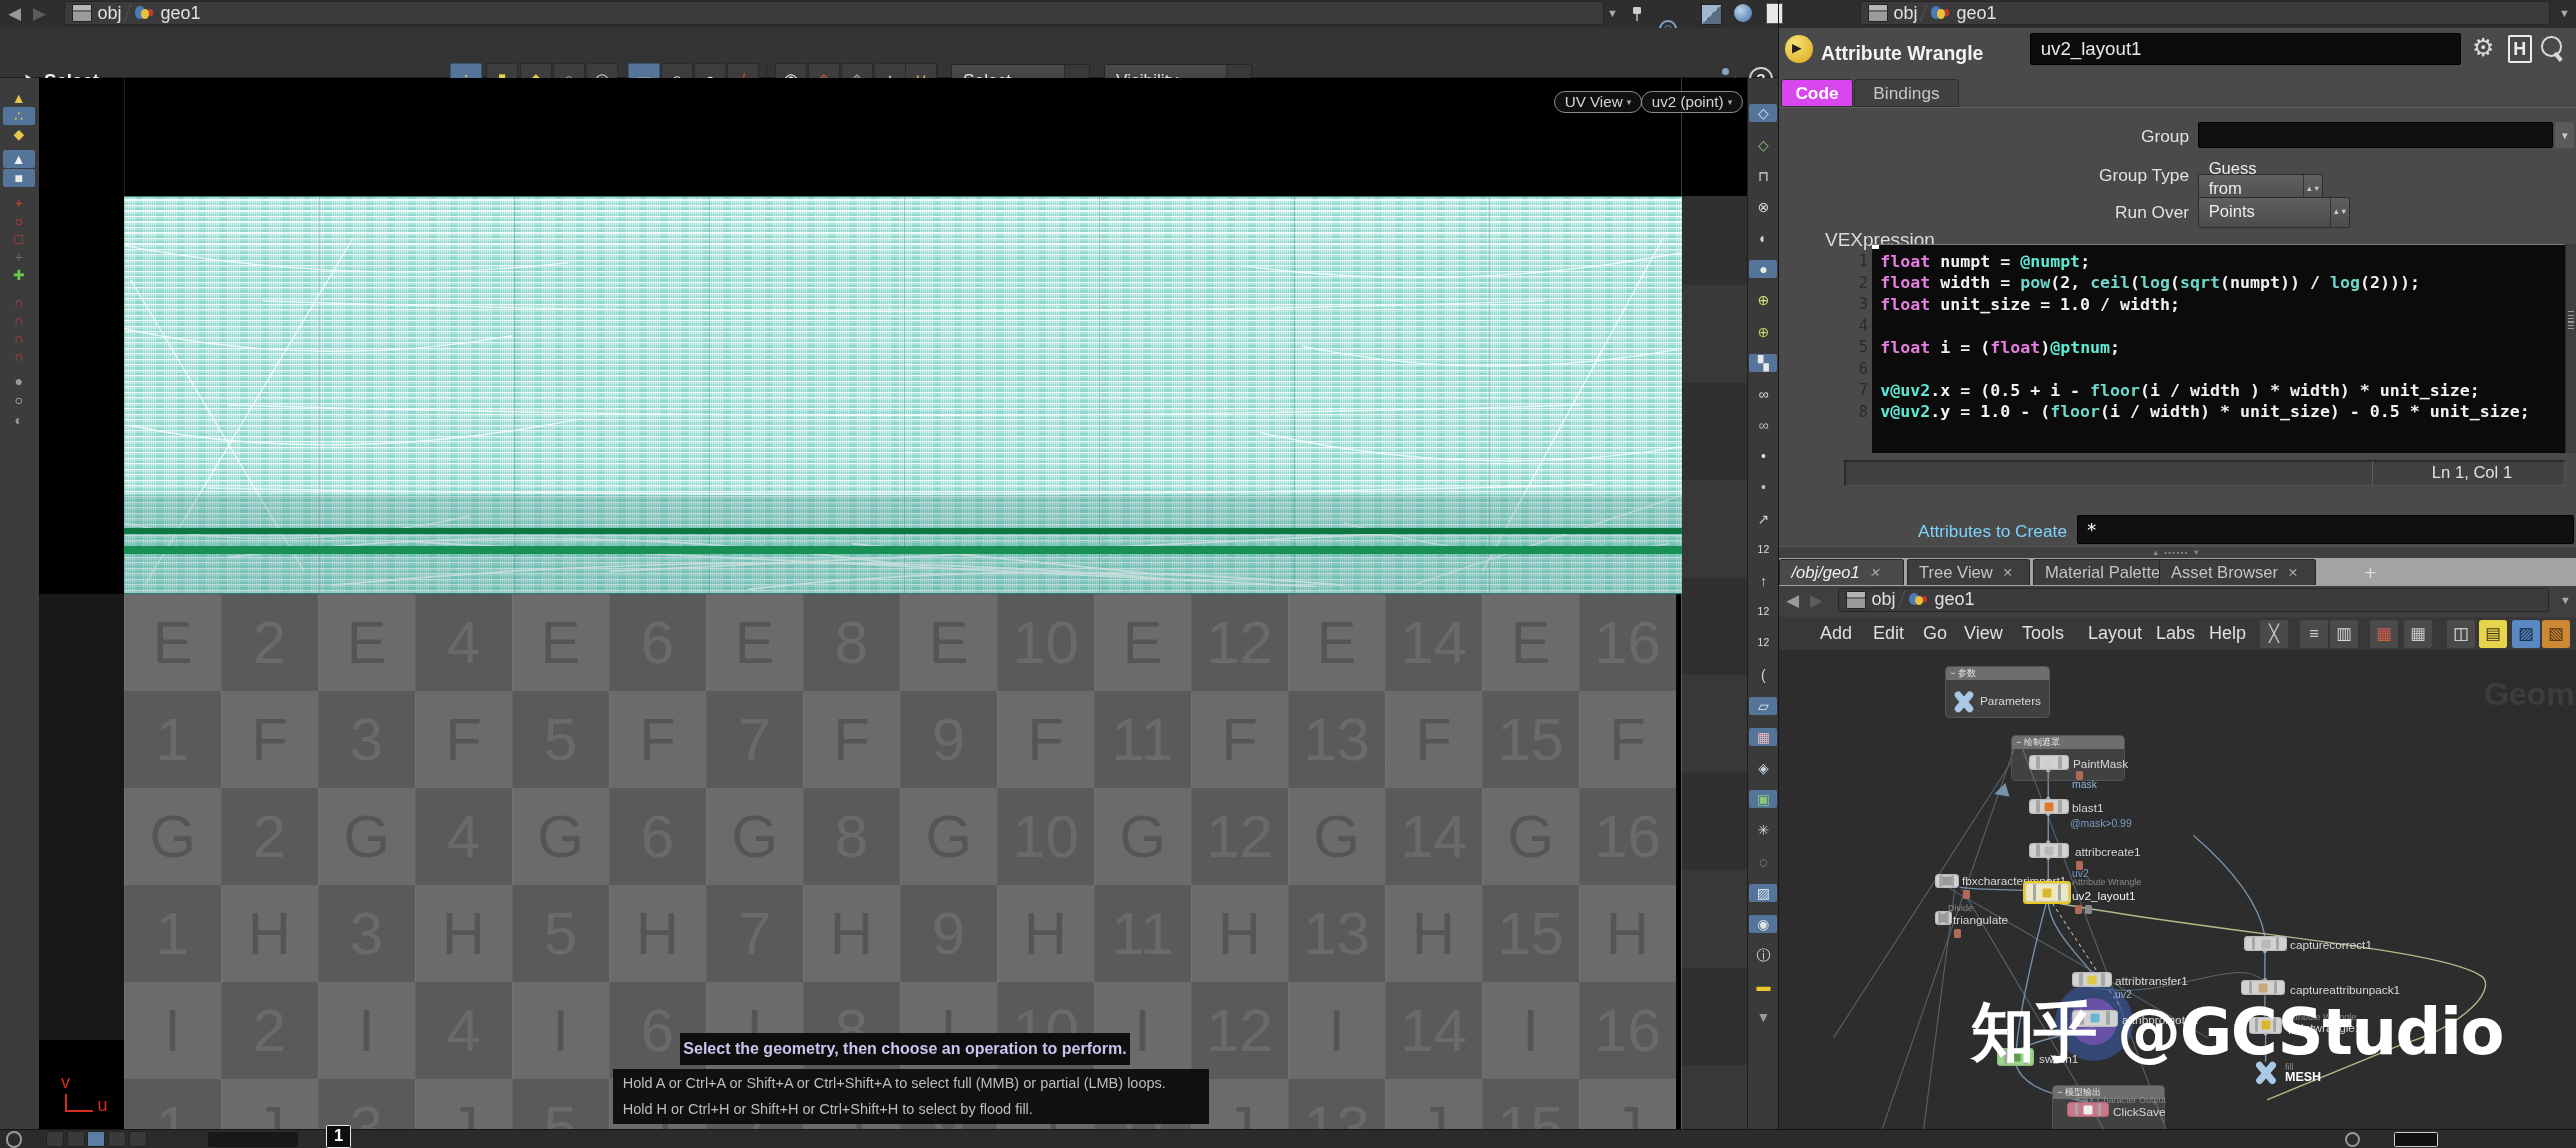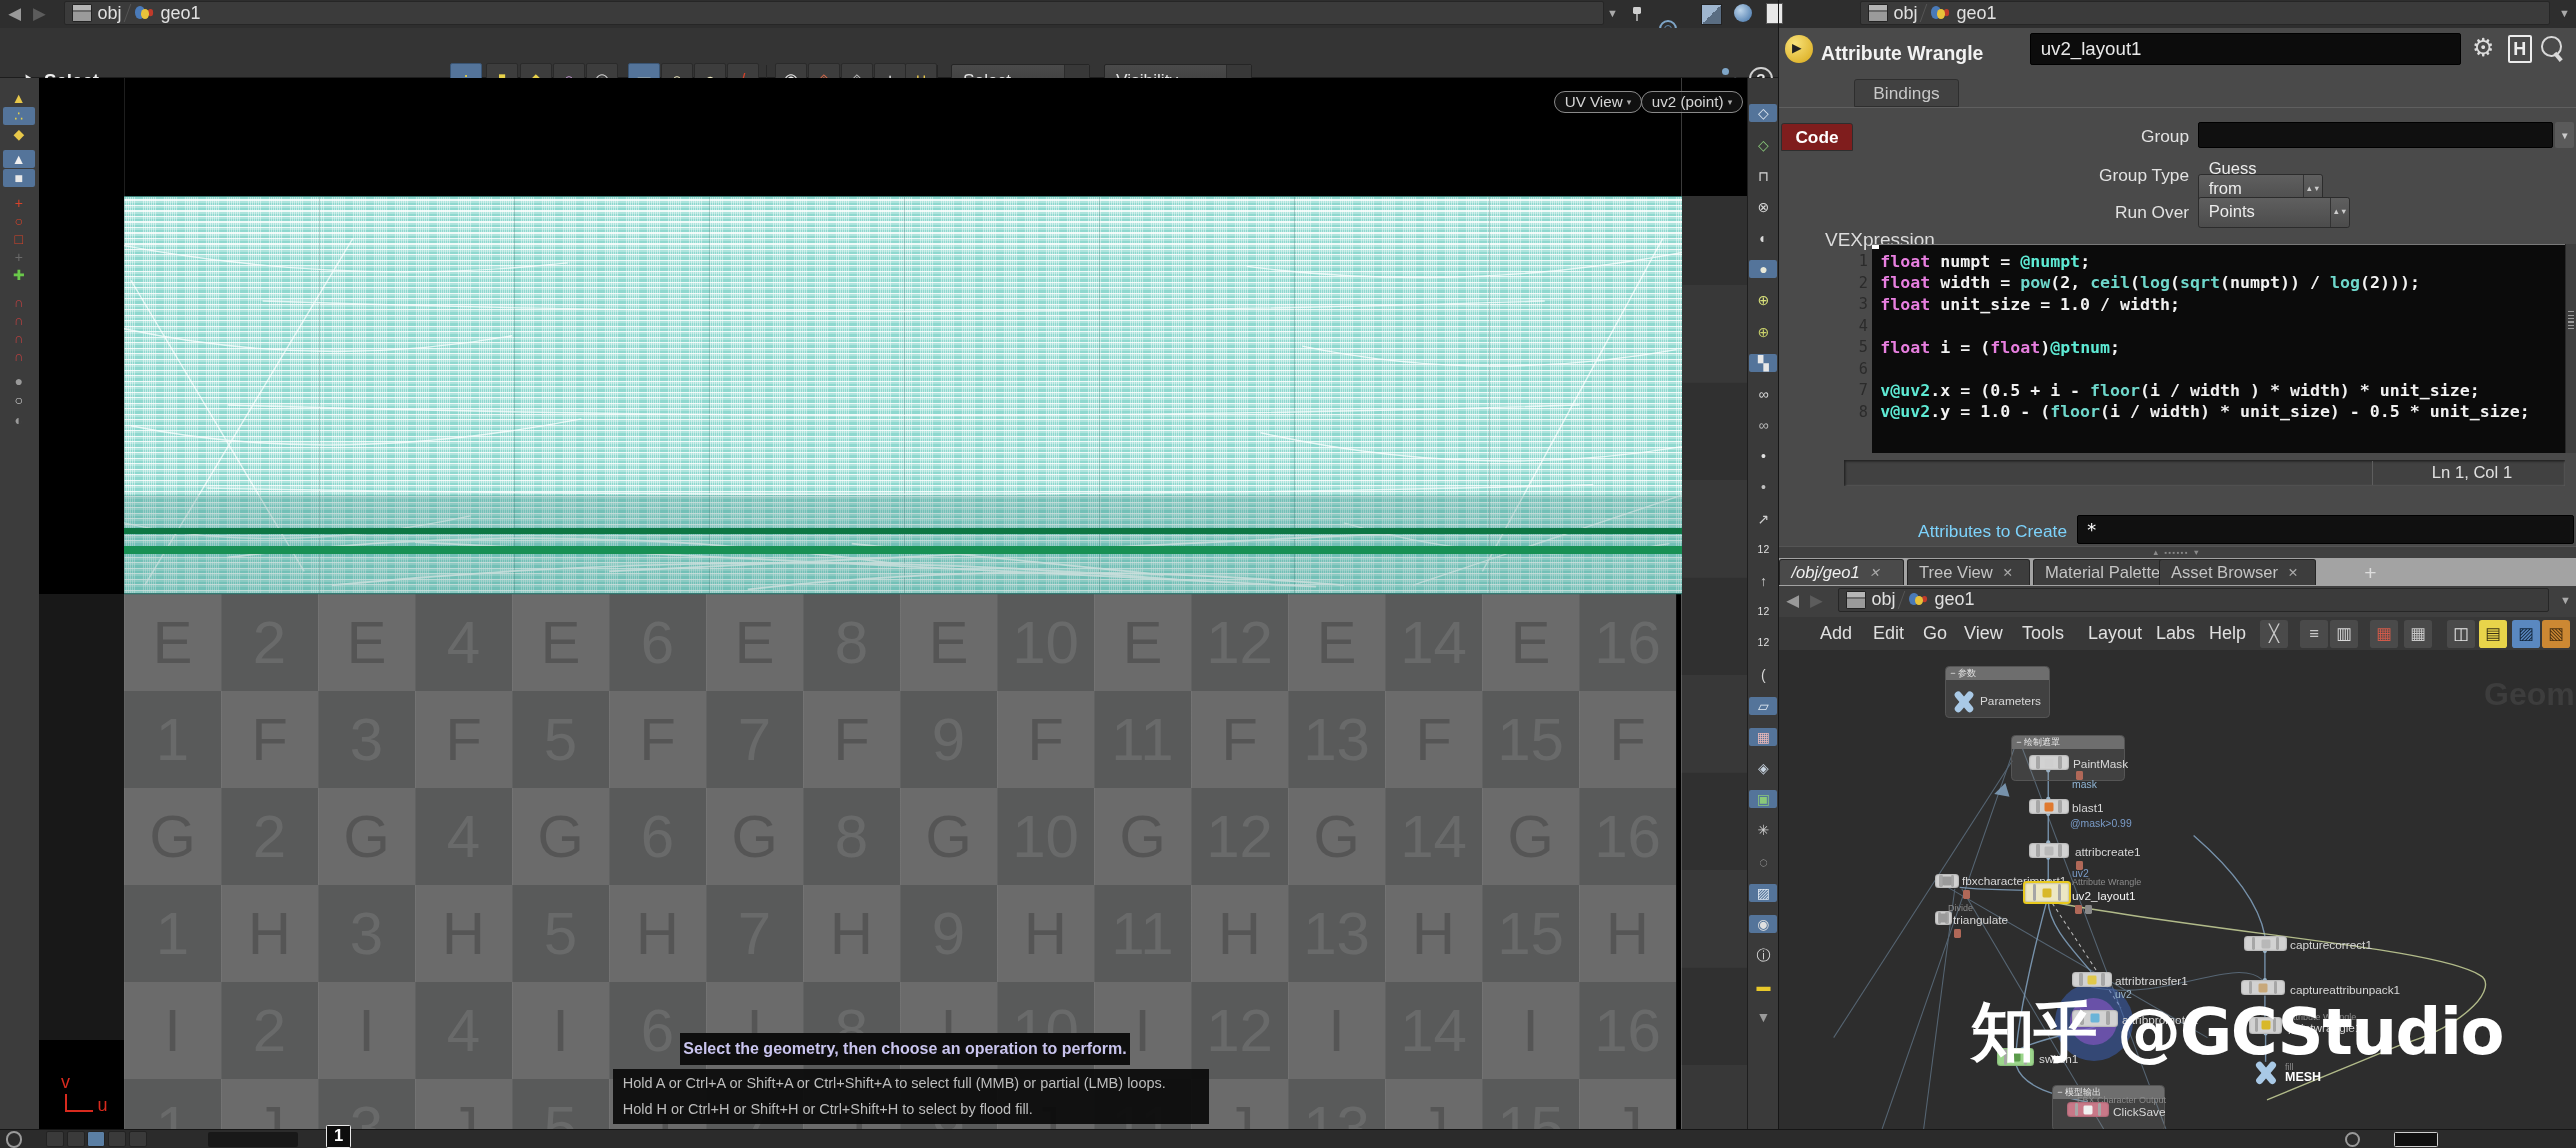--- a/index.html
+++ b/index.html
@@ -85,21 +85,21 @@
   #rpanel{left:1778px;top:28px;width:798px;height:1102px;background:#4a4a4a;border-left:1.4px solid #1a1a1a;}
   #wr-icon{left:1785px;top:35px;width:28px;height:28px;border-radius:50%;background:radial-gradient(circle at 35% 30%,#f8e27a,#d8a818);}
   #wr-icon::after{content:"▶";position:absolute;left:7px;top:4.8px;font-size:12.5px;color:#222;}
   #wr-type{left:1821px;top:42px;font-size:19.4px;font-weight:bold;color:#f2f2f2;}
   #wr-name{left:2030px;top:33px;width:431px;height:32px;background:#0c0c0c;border:0.7px solid #000;border-radius:2.1px;color:#e8e8e8;font-size:18.7px;display:flex;align-items:center;padding-left:9.7px;box-sizing:border-box;}
   #gear{left:2472px;top:33px;font-size:25px;color:#dcdcdc;}
   #hbadge{left:2508px;top:35px;width:23.6px;height:28px;border:2.8px solid #ececec;color:#ececec;font-size:18px;font-weight:bold;display:flex;align-items:center;justify-content:center;box-sizing:border-box;border-radius:2.1px;}
   #zoomicon{left:2541px;top:36px;width:16.6px;height:16.6px;border:2.8px solid #d8d8d8;border-radius:50%;}
   #zoomicon::after{content:"";position:absolute;left:12.5px;top:14px;width:3.5px;height:9.7px;background:#d8d8d8;transform:rotate(-40deg);}
   .ptab{top:79px;height:28px;display:flex;align-items:center;justify-content:center;font-size:17.3px;border-radius:2.8px 2.8px 0 0;border:0.7px solid #2e2e2e;box-sizing:border-box;}
-  .ptab.active{background:#7f1d1d;color:#fff;font-weight:bold;margin-top:44px;}
+  .ptab.active{background:#d946ef;color:#fff;font-weight:bold;}
   .ptab.inactive{background:#414141;color:#c8c8c8;}
   .plabel{font-size:17.3px;color:#e2e2e2;text-align:right;width:249px;}
   .pfield{background:#101010;border:0.7px solid #000;border-radius:2.1px;box-sizing:border-box;}
   .pdd{background:linear-gradient(180deg,#5f5f5f,#4c4c4c);border:0.7px solid #2c2c2c;border-radius:2.8px;display:flex;align-items:center;box-sizing:border-box;}
   .pdd .dtext{flex:1;padding-left:9.7px;font-size:16.6px;color:#ececec;}
   .pdd .spin{width:18px;height:100%;border-left:0.7px solid #333;display:flex;flex-direction:column;align-items:center;justify-content:center;color:#ccc;font-size:7.6px;line-height:7.6px;}
   #vexlabel{left:1825px;top:229px;font-size:19px;color:#dcdcdc;}
   #gutter{left:1842px;top:244px;width:26px;height:209px;font-family:"DejaVu Sans Mono",monospace;font-size:15.2px;color:#2b2b2b;text-align:right;line-height:21.5px;padding-top:7px;box-sizing:border-box;}
   #editor{left:1872px;top:244px;width:693px;height:209px;background:#0b0b0b;border-top:1.4px solid #7a7a7a;box-sizing:border-box;padding:5.5px 0 0 8.3px;overflow:hidden;}
   #editor::before{content:"";position:absolute;left:0;top:0;width:7px;height:4.2px;background:#fff;}

